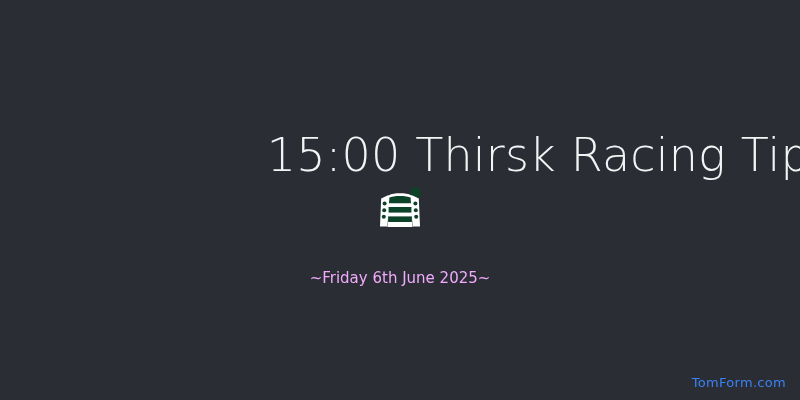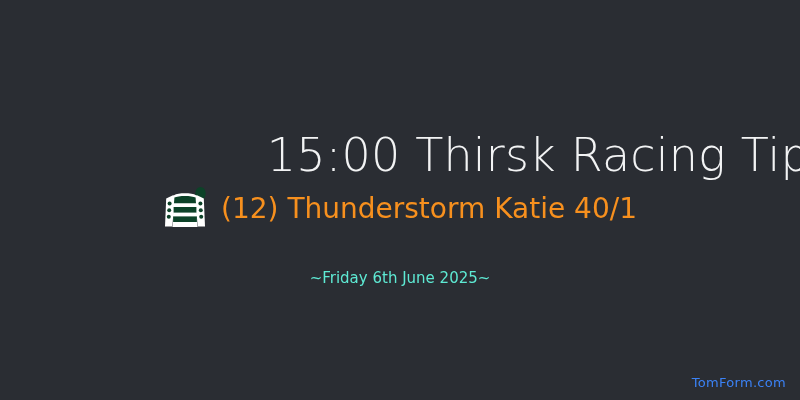--- a/index.html
+++ b/index.html
@@ -74,21 +74,21 @@
     position: absolute;
     top: 268px;
     left: 0;
     width: 800px;
     text-align: center;
   }
   .date-text {
     font-size: 15px;
     line-height: 20px;
     font-weight: 400;
-    color: #5eead4;
+    color: #f0abfc;
     white-space: nowrap;
   }
 
   
   .footer {
     position: absolute;
     right: 14px;
     bottom: 8px;
     font-size: 13px;
     line-height: 18px;
@@ -127,21 +127,20 @@
           <circle cx="6.6" cy="17.6" r="2.0" fill="#0c4228"></circle>
           <circle cx="6.2" cy="24.2" r="2.0" fill="#0c4228"></circle>
           <circle cx="5.8" cy="30.8" r="2.0" fill="#0c4228"></circle>
 
           <circle cx="37.4" cy="17.6" r="2.0" fill="#0c4228"></circle>
           <circle cx="37.8" cy="24.2" r="2.0" fill="#0c4228"></circle>
           <circle cx="38.2" cy="30.8" r="2.0" fill="#0c4228"></circle>
         </svg>
       </span>
 
-      <span class="tip-text">(12) Thunderstorm Katie 40/1</span>
     </span>
   </div>
 
   <div class="date-row">
     <span class="date-text">~Friday 6th June 2025~</span>
   </div>
 
   <div class="footer">TomForm.com</div>
 
 </div>

